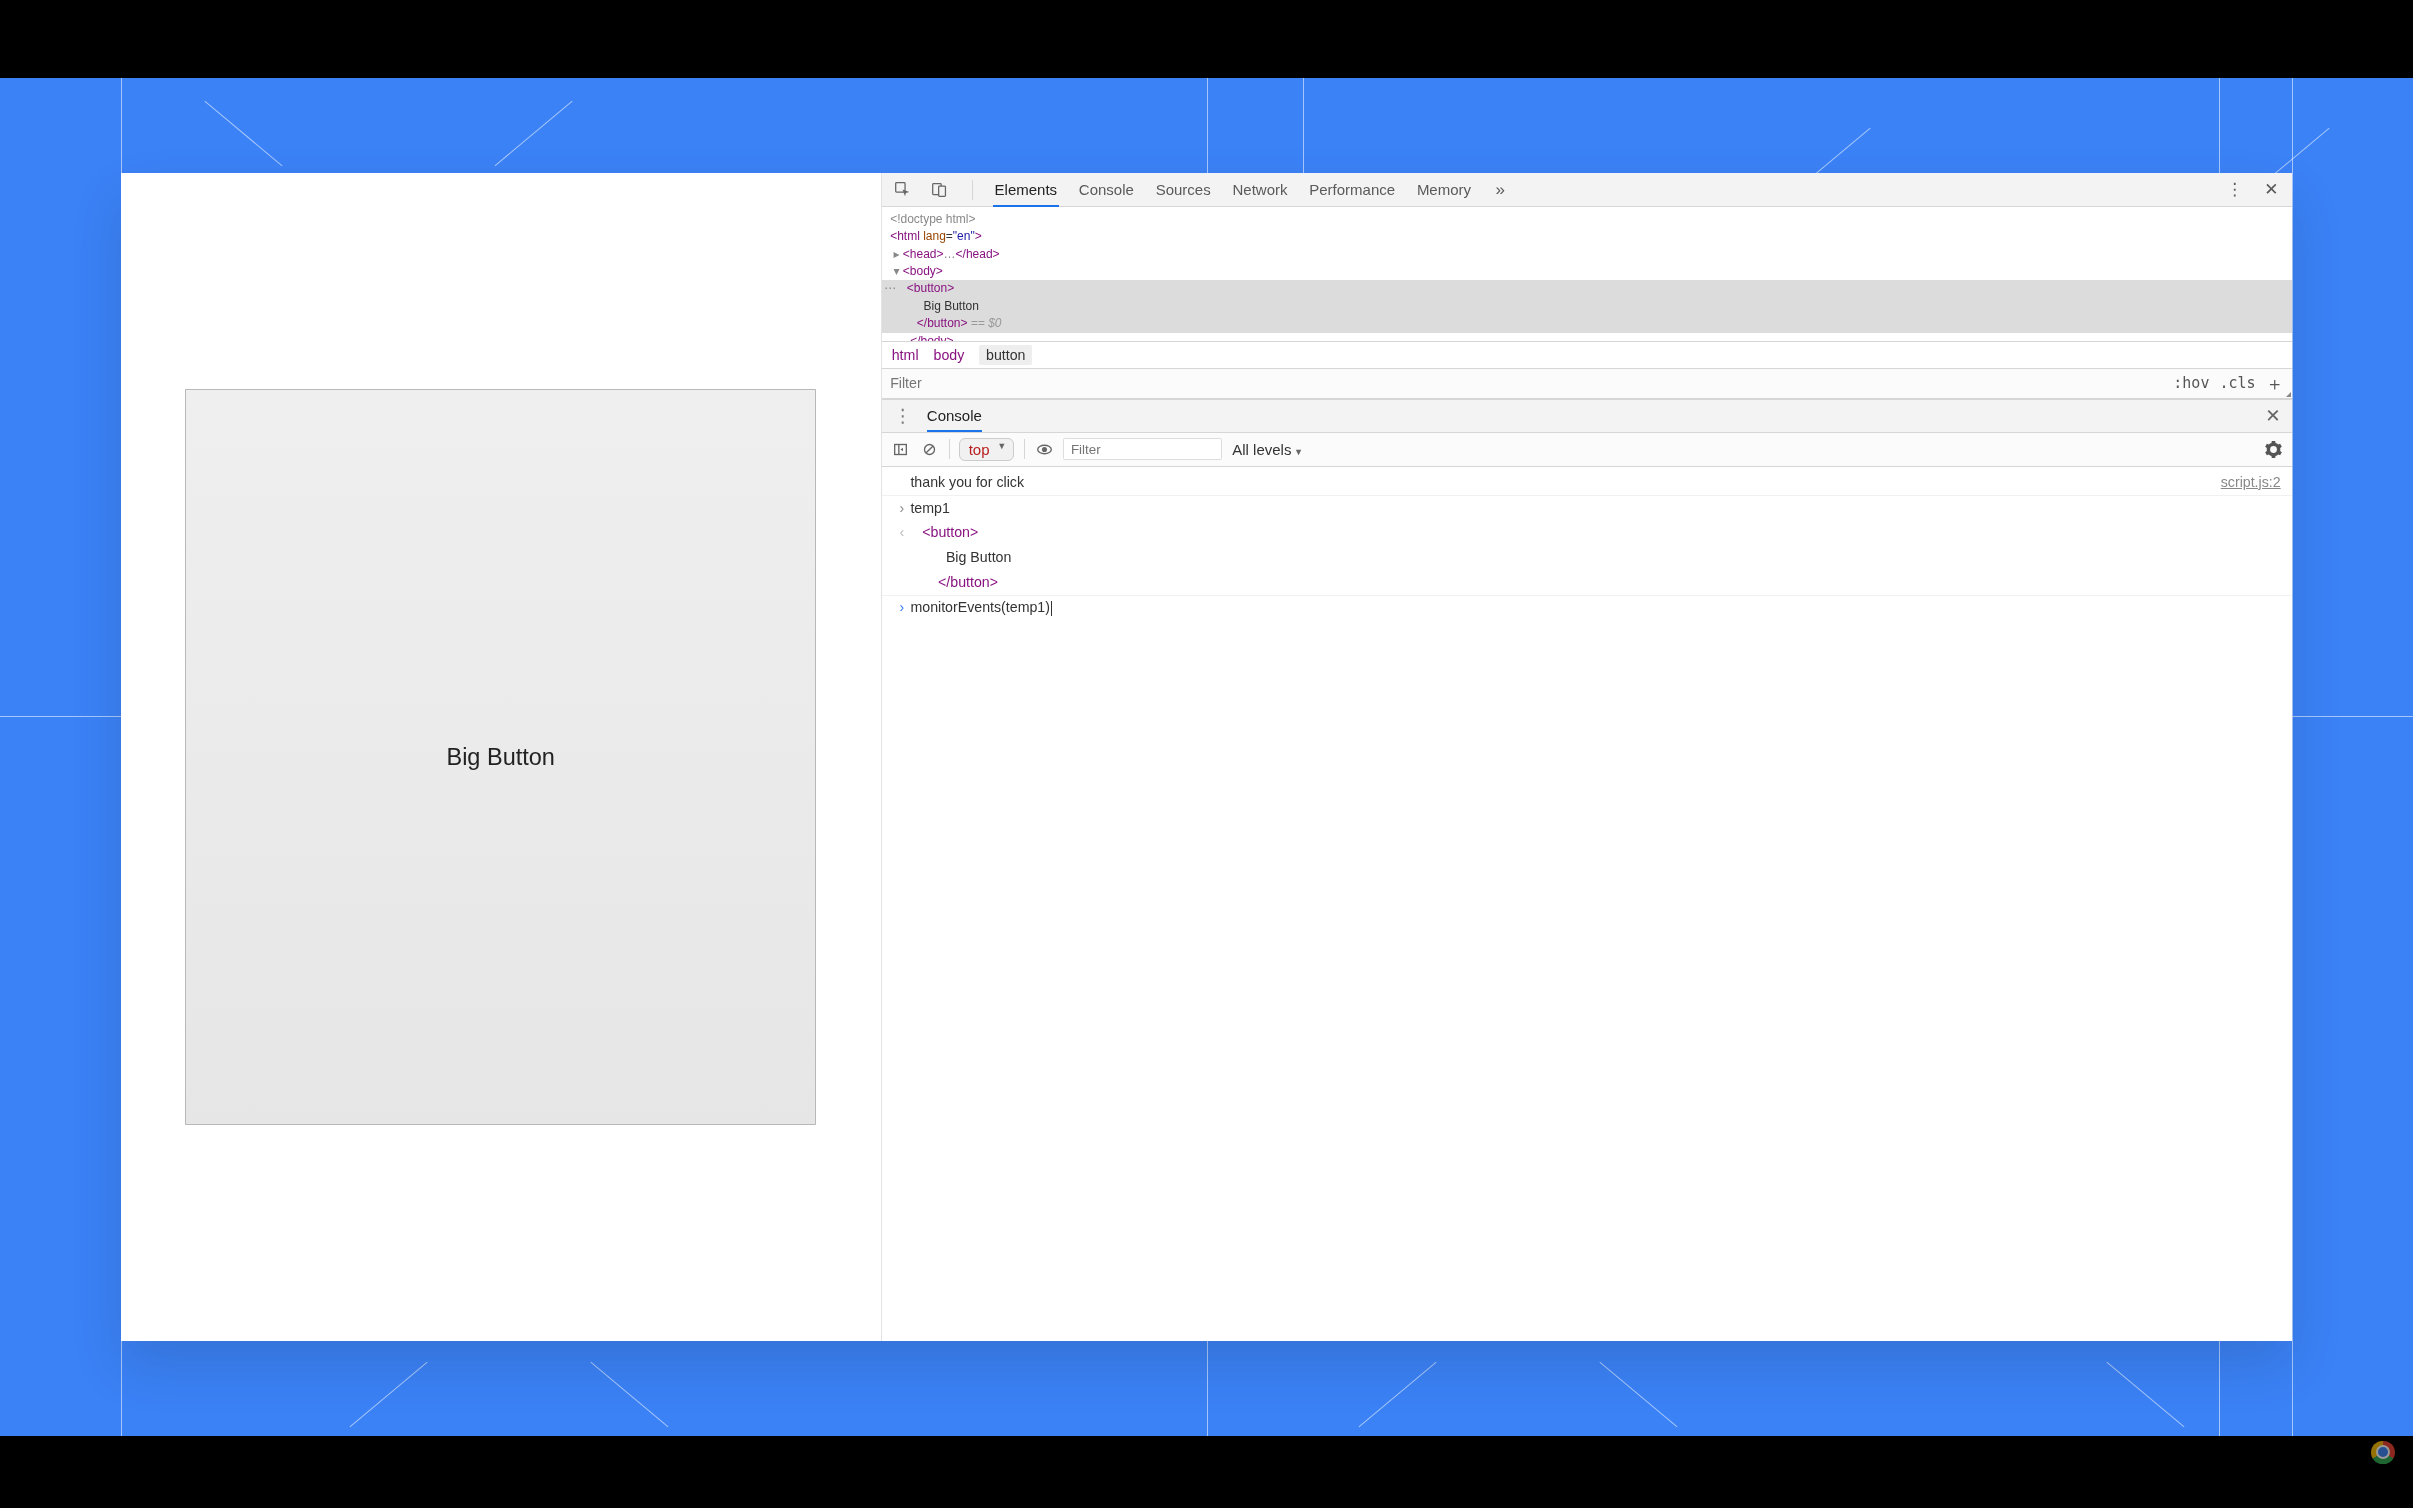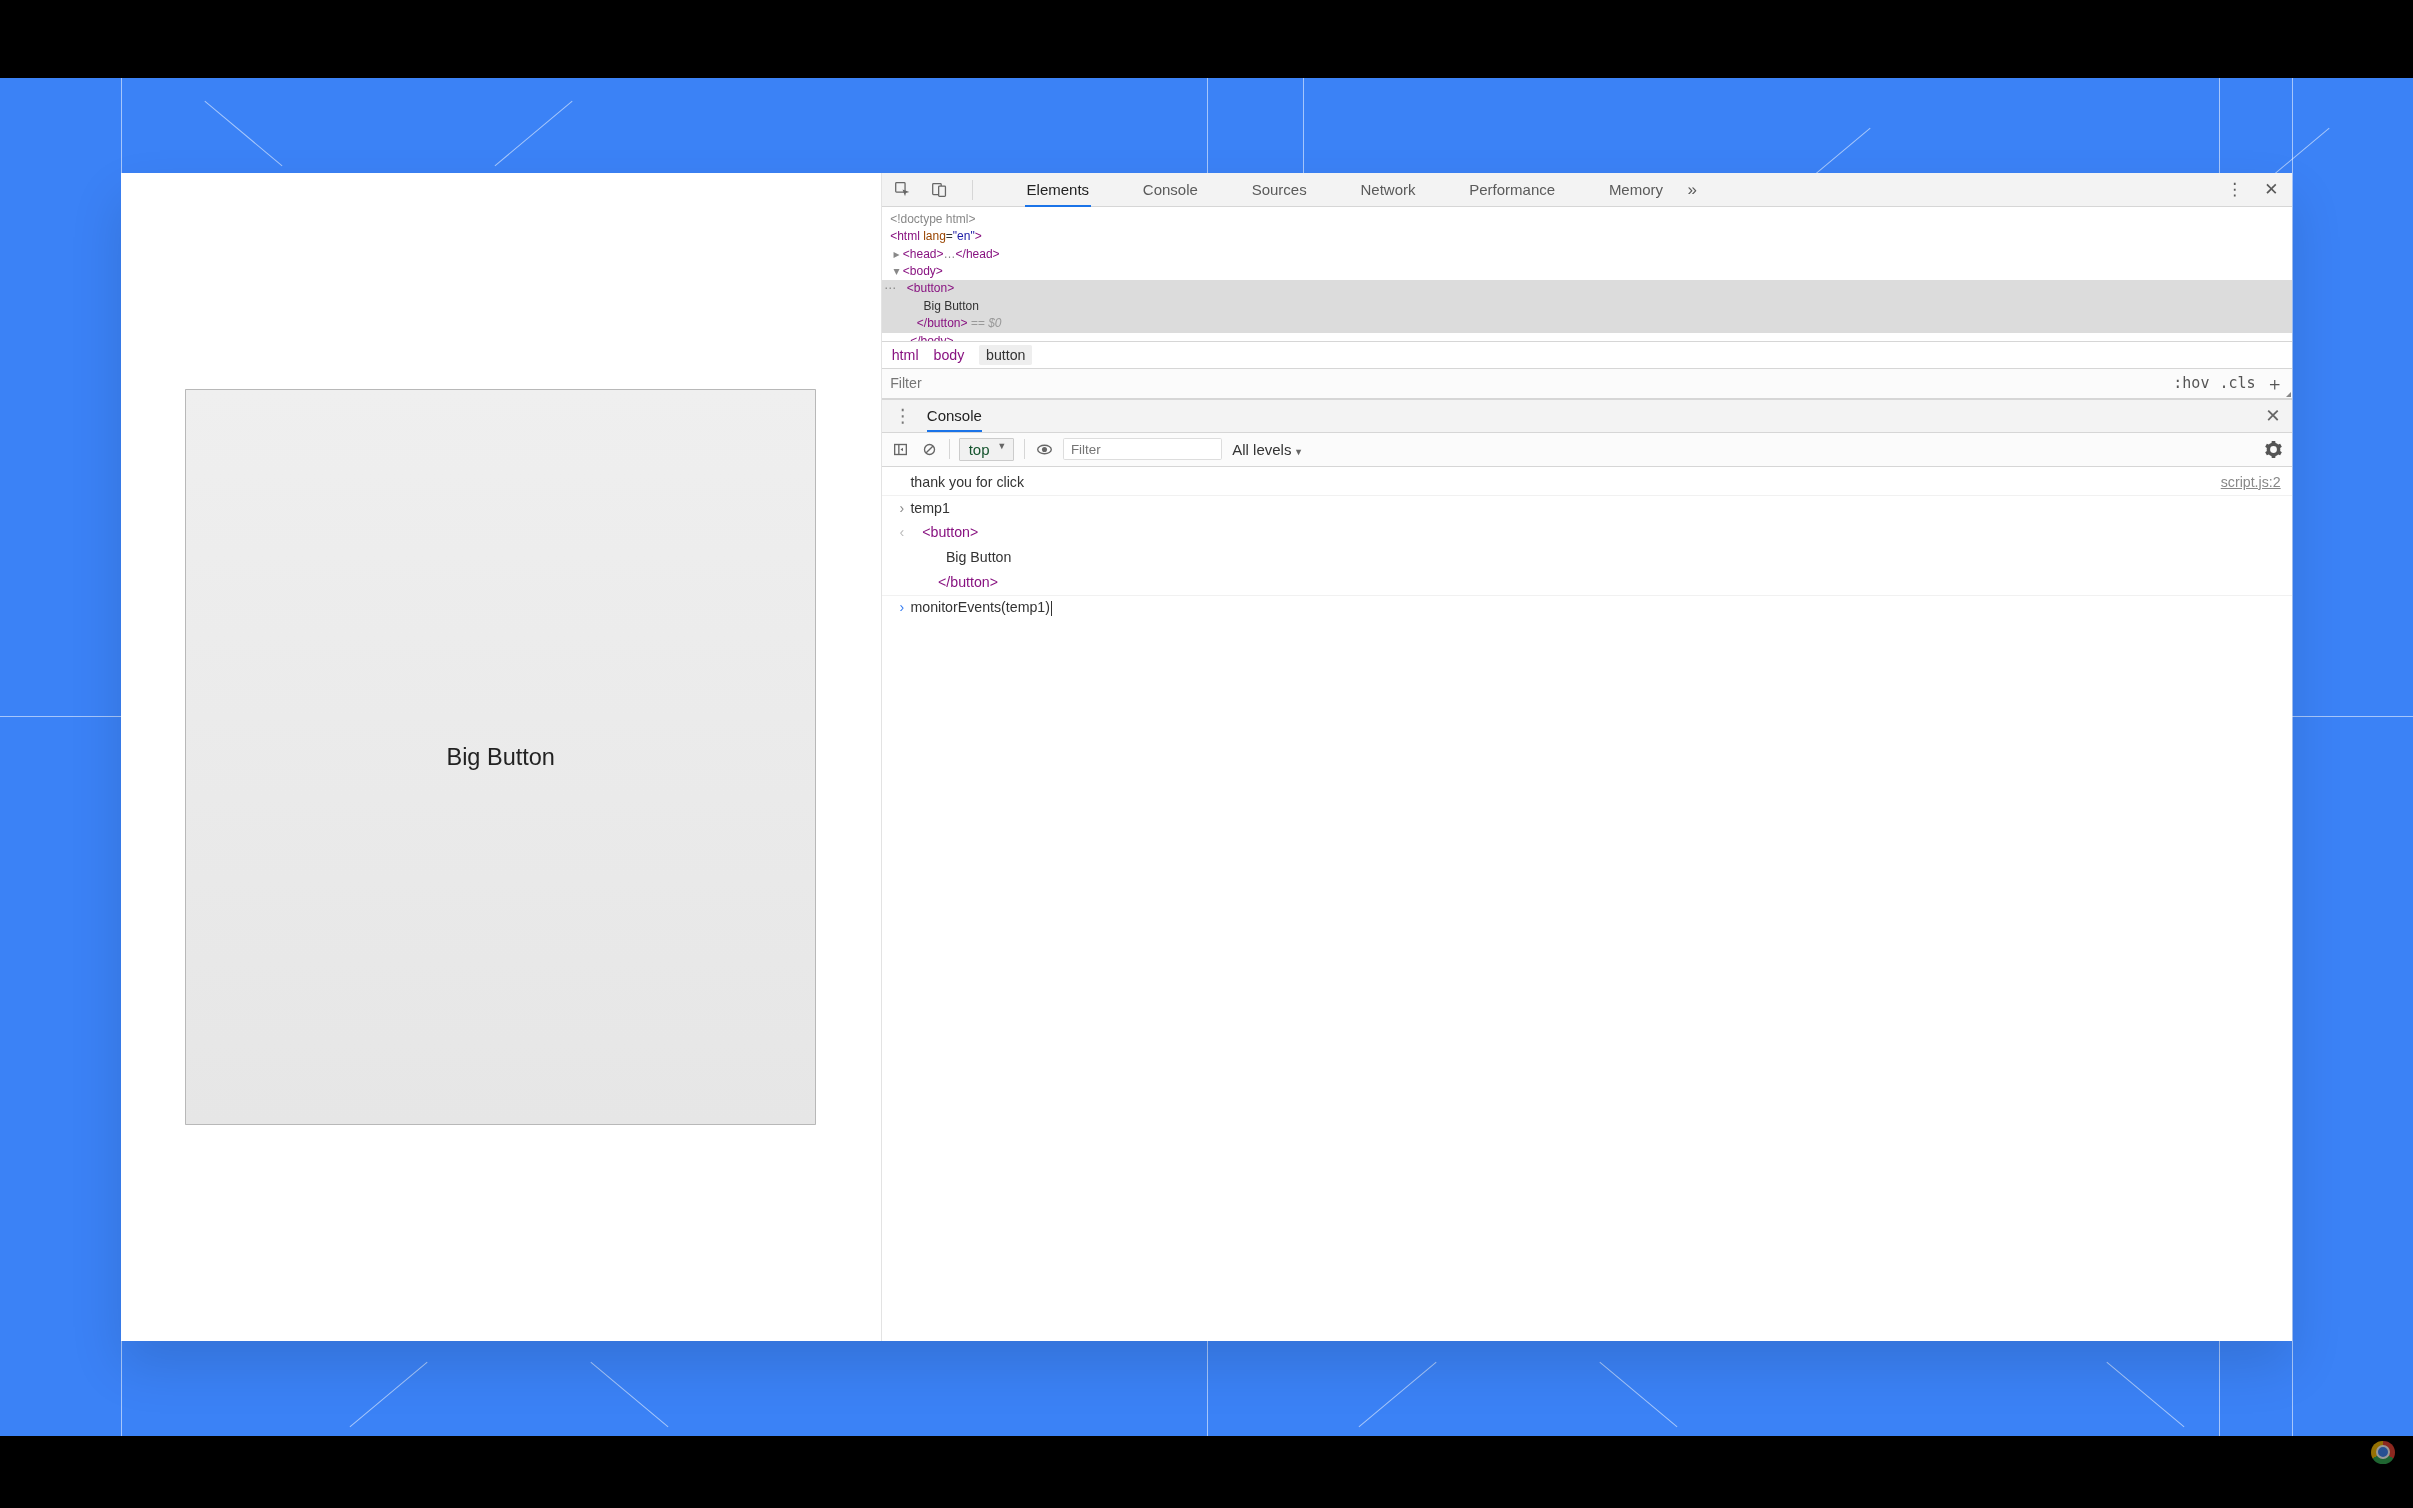--- a/index.html
+++ b/index.html
@@ -86,21 +86,21 @@
   background: #f3f3f3;
   border-bottom: 0.8px solid #d6d6d6;
   display: flex;
   align-items: center;
   gap: 18.4px;
   padding: 0 11.7px;
   color: #5a5a5a;
 }
 .dt-tabbar .icon-btn { width: 18.4px; height: 18.4px; display: flex; align-items: center; justify-content: center; color: #5a5a5a; }
 .dt-tabbar .sep { width: 0.8px; height: 20px; background: #d6d6d6; margin: 0 1.7px 0 5px; }
-.dt-tab { padding: 0 1.7px; height: 100%; display: flex; align-items: center; cursor: pointer; white-space: nowrap; margin-left: 32px; }
+.dt-tab { padding: 0 1.7px; height: 100%; display: flex; align-items: center; cursor: pointer; white-space: nowrap; }
 .dt-tab.active { color: #222; border-bottom: 2.5px solid #1a73e8; margin-bottom: -0.8px; }
 .dt-tabbar .spacer { flex: 1; }
 
 
 .dom-tree {
   background: #fff;
   padding: 3.4px 0 0 8.4px;
   font-family: Menlo, Consolas, monospace;
   font-size: 12px;
   color: #333;
@@ -182,21 +182,21 @@
   height: 34px;
   background: #fbfbfb;
   border-bottom: 0.8px solid #d6d6d6;
   display: flex; align-items: center; gap: 10px;
   padding: 0 10px;
   color: #5a5a5a;
 }
 .console-toolbar .ib { width: 18.4px; height: 18.4px; display: flex; align-items: center; justify-content: center; }
 .console-toolbar .sep { width: 0.8px; height: 20px; background: #d6d6d6; }
 .console-toolbar .ctx-select {
-  background: #f1f1f1; border: 0.8px solid #ccc; padding: 1.7px 23.5px 1.7px 8.4px; position: relative; color: #14532d; border-radius: 1px;
+  background: #f1f1f1; border: 0.8px solid #ccc; padding: 1.7px 23.5px 1.7px 8.4px; position: relative; color: #b91c1c; border-radius: 6px;
 }
 .console-toolbar .ctx-select::after { content: "▼"; position: absolute; right: 6.7px; font-size: 9.2px; color: #666; }
 .console-toolbar input.cfilter {
   background: #fff; border: 0.8px solid #ddd; padding: 2.5px 6.7px; font-size: 13.4px; width: 159px; border-radius: 1.7px;
 }
 .console-toolbar .levels { color: #333; }
 .console-toolbar .levels::after { content: " ▼"; font-size: 9.2px; color: #666; }
 .console-toolbar .gear { margin-left: auto; cursor: pointer; }
 
 

